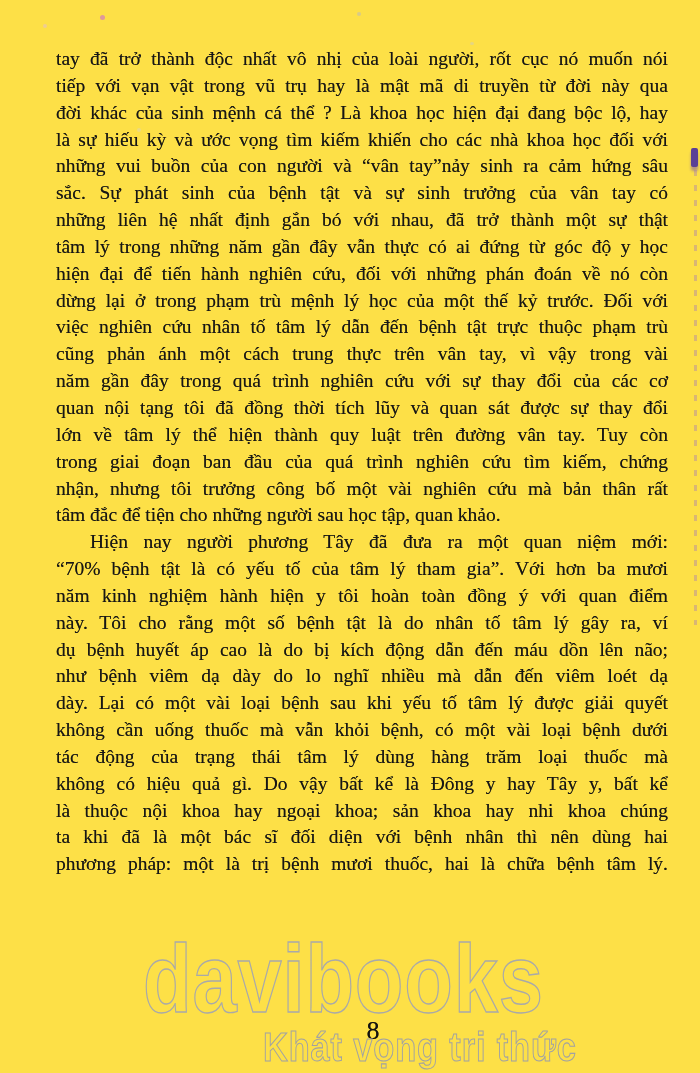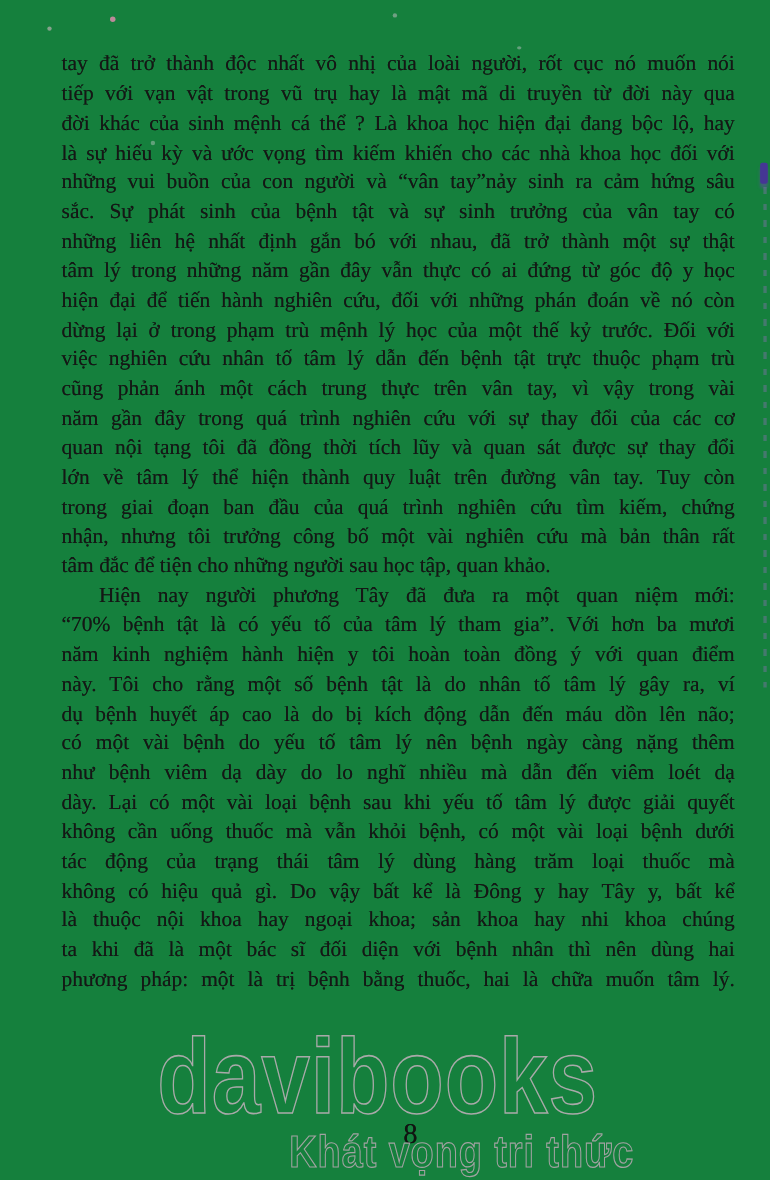--- a/index.html
+++ b/index.html
@@ -4,21 +4,21 @@
 <style>
   html, body {
     margin: 0;
     padding: 0;
     background: #ffffff;
   }
   #page {
     position: relative;
     width: 700px;
     height: 1073px;
-    background: #15803d;
+    background: #fde047;
     overflow: hidden;
     font-family: "Liberation Serif", "DejaVu Serif", serif;
   }
   
   #text-block {
     position: absolute;
     left: 56px;
     top: 46px;
     width: 612px;
     font-size: 19.5px;
@@ -143,28 +143,27 @@
       <div class="line">quan nội tạng tôi đã đồng thời tích lũy và quan sát được sự thay đổi</div>
       <div class="line">lớn về tâm lý thể hiện thành quy luật trên đường vân tay. Tuy còn</div>
       <div class="line">trong giai đoạn ban đầu của quá trình nghiên cứu tìm kiếm, chứng</div>
       <div class="line">nhận, nhưng tôi trưởng công bố một vài nghiên cứu mà bản thân rất</div>
       <div class="line no-just">tâm đắc để tiện cho những người sau học tập, quan khảo.</div>
       <div class="line indent">Hiện nay người phương Tây đã đưa ra một quan niệm mới:</div>
       <div class="line">“70% bệnh tật là có yếu tố của tâm lý tham gia”. Với hơn ba mươi</div>
       <div class="line">năm kinh nghiệm hành hiện y tôi hoàn toàn đồng ý với quan điểm</div>
       <div class="line">này. Tôi cho rằng một số bệnh tật là do nhân tố tâm lý gây ra, ví</div>
       <div class="line">dụ bệnh huyết áp cao là do bị kích động dẫn đến máu dồn lên não;</div>
-      <div class="line">có một vài bệnh do yếu tố tâm lý nên bệnh ngày càng nặng thêm</div>
       <div class="line">như bệnh viêm dạ dày do lo nghĩ nhiều mà dẫn đến viêm loét dạ</div>
       <div class="line">dày. Lại có một vài loại bệnh sau khi yếu tố tâm lý được giải quyết</div>
       <div class="line">không cần uống thuốc mà vẫn khỏi bệnh, có một vài loại bệnh dưới</div>
       <div class="line">tác động của trạng thái tâm lý dùng hàng trăm loại thuốc mà</div>
       <div class="line">không có hiệu quả gì. Do vậy bất kể là Đông y hay Tây y, bất kể</div>
       <div class="line">là thuộc nội khoa hay ngoại khoa; sản khoa hay nhi khoa chúng</div>
       <div class="line">ta khi đã là một bác sĩ đối diện với bệnh nhân thì nên dùng hai</div>
-      <div class="line">phương pháp: một là trị bệnh bằng thuốc, hai là chữa muốn tâm lý.</div>
+      <div class="line">phương pháp: một là trị bệnh mươi thuốc, hai là chữa bệnh tâm lý.</div>
     </div>
 
   <div id="wm-brand">davibooks</div>
   <div id="page-number">8</div>
   <div id="wm-slogan">Khát vọng tri thức</div>
 
 </div>
 
 </body></html>

